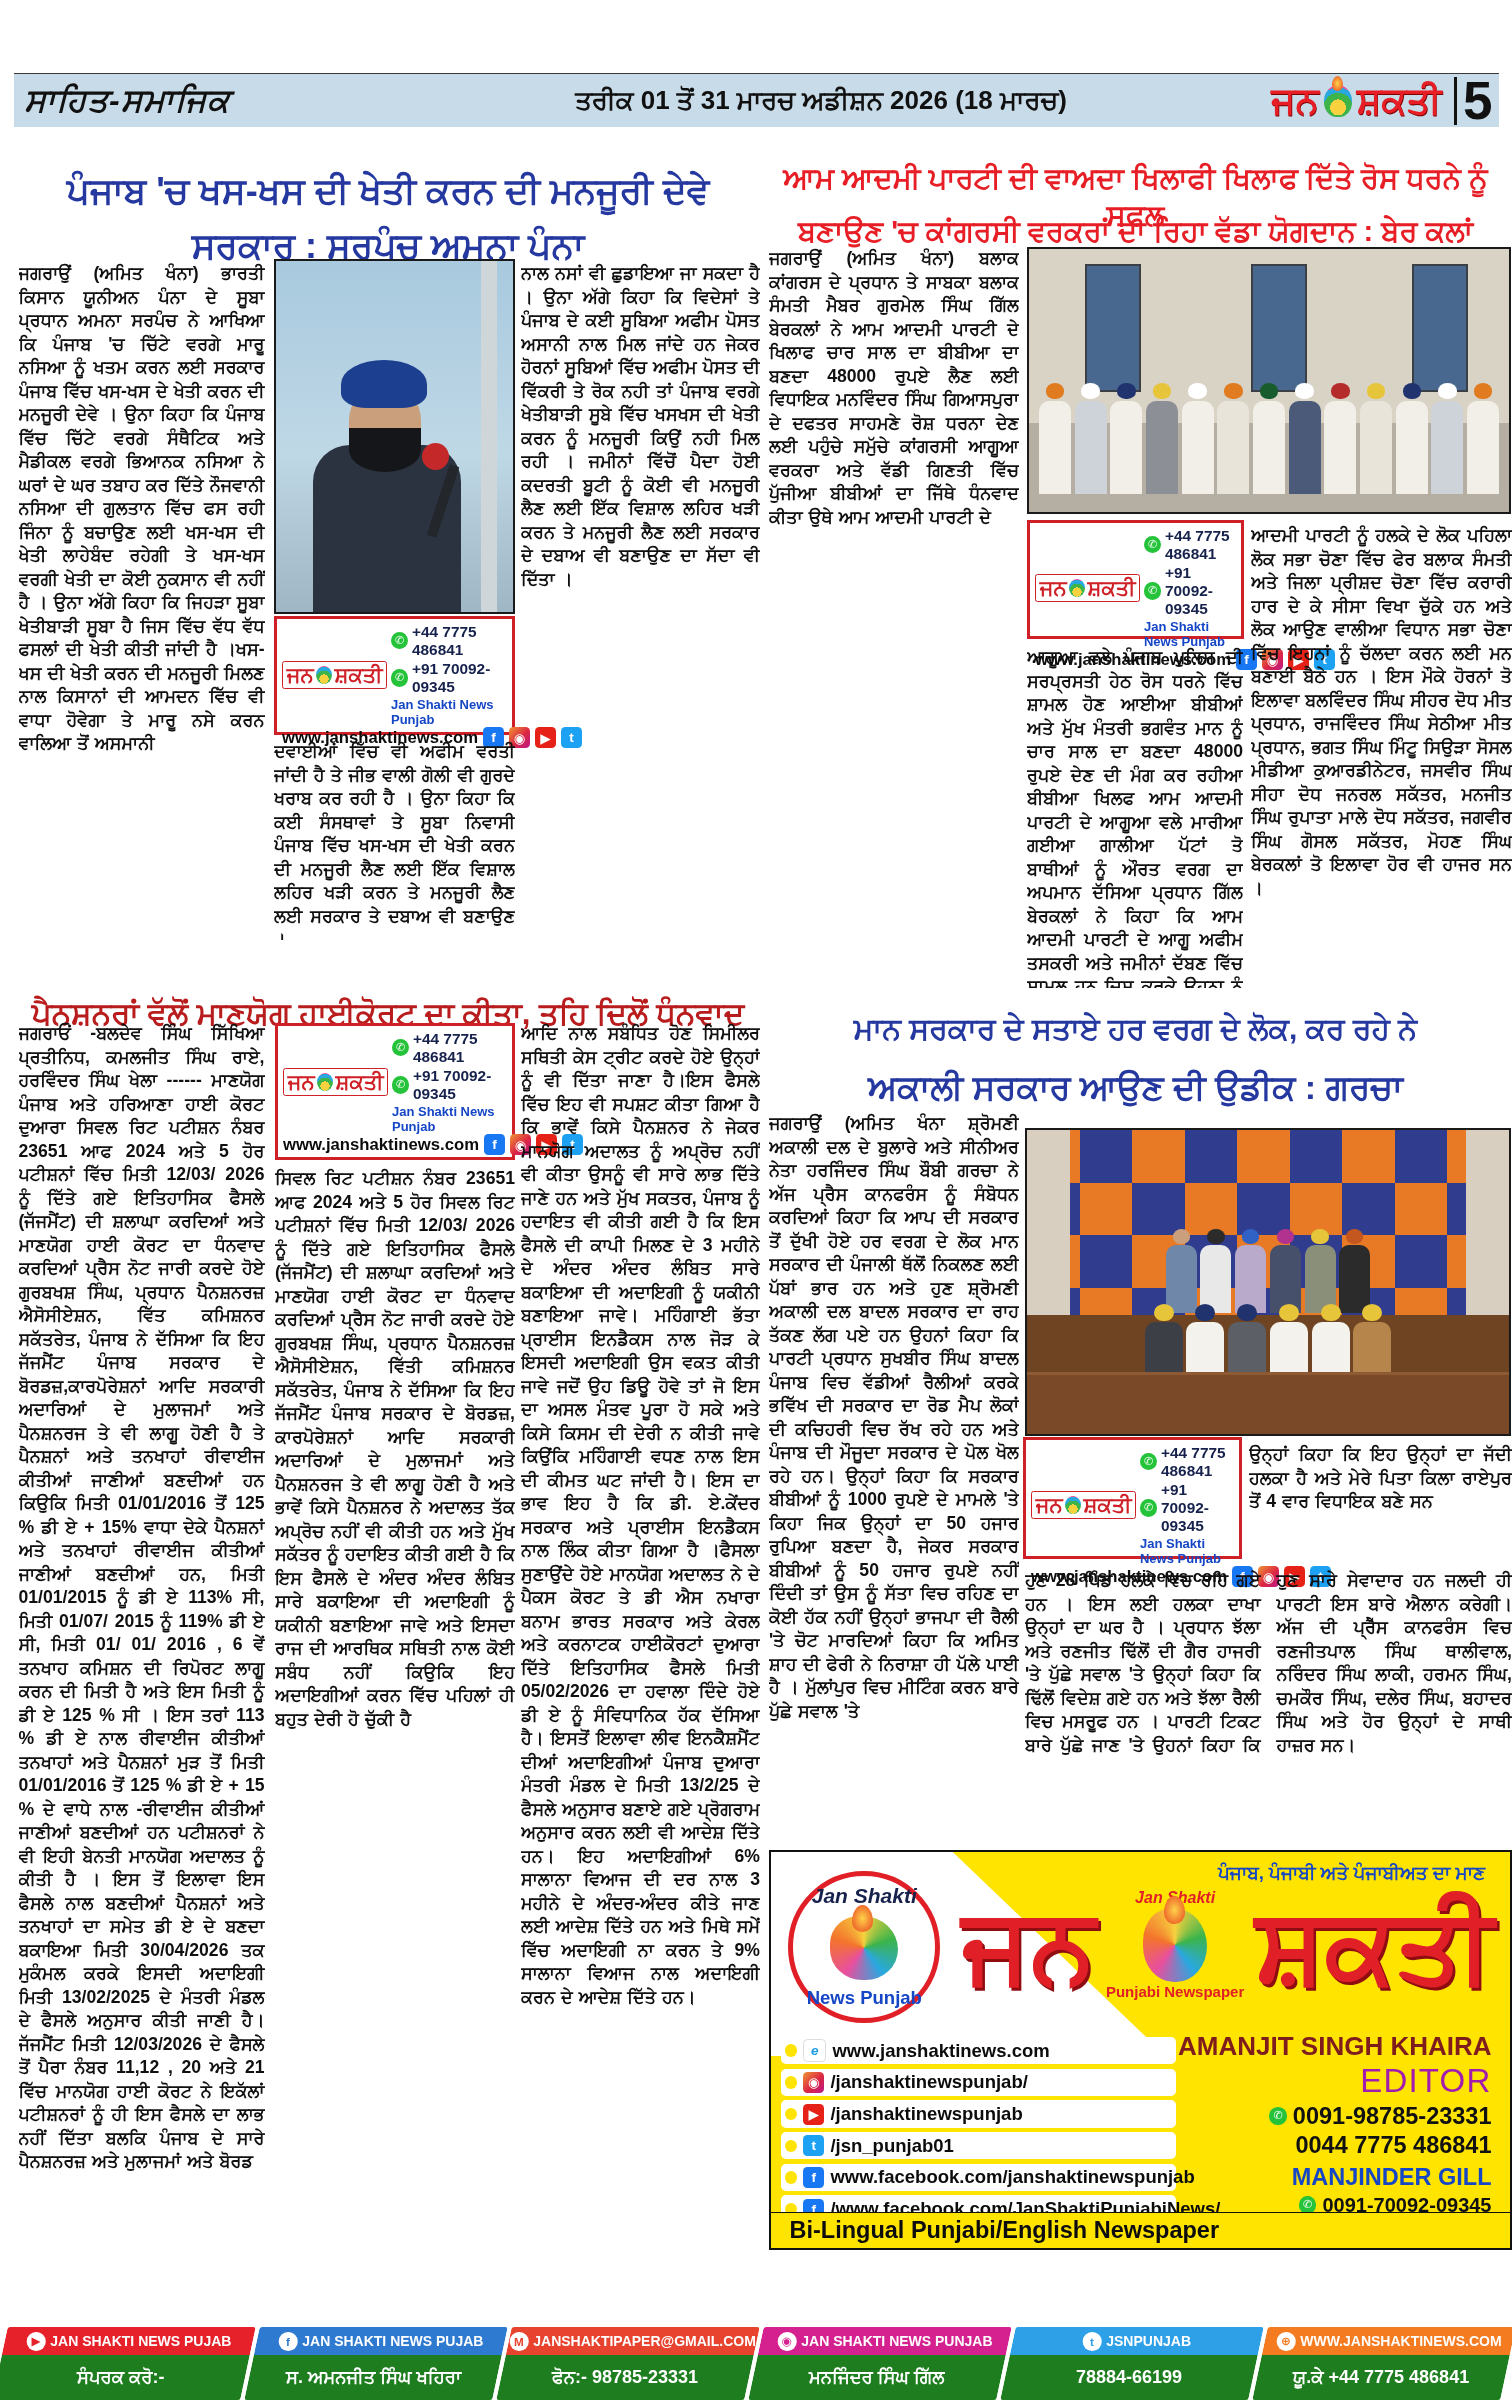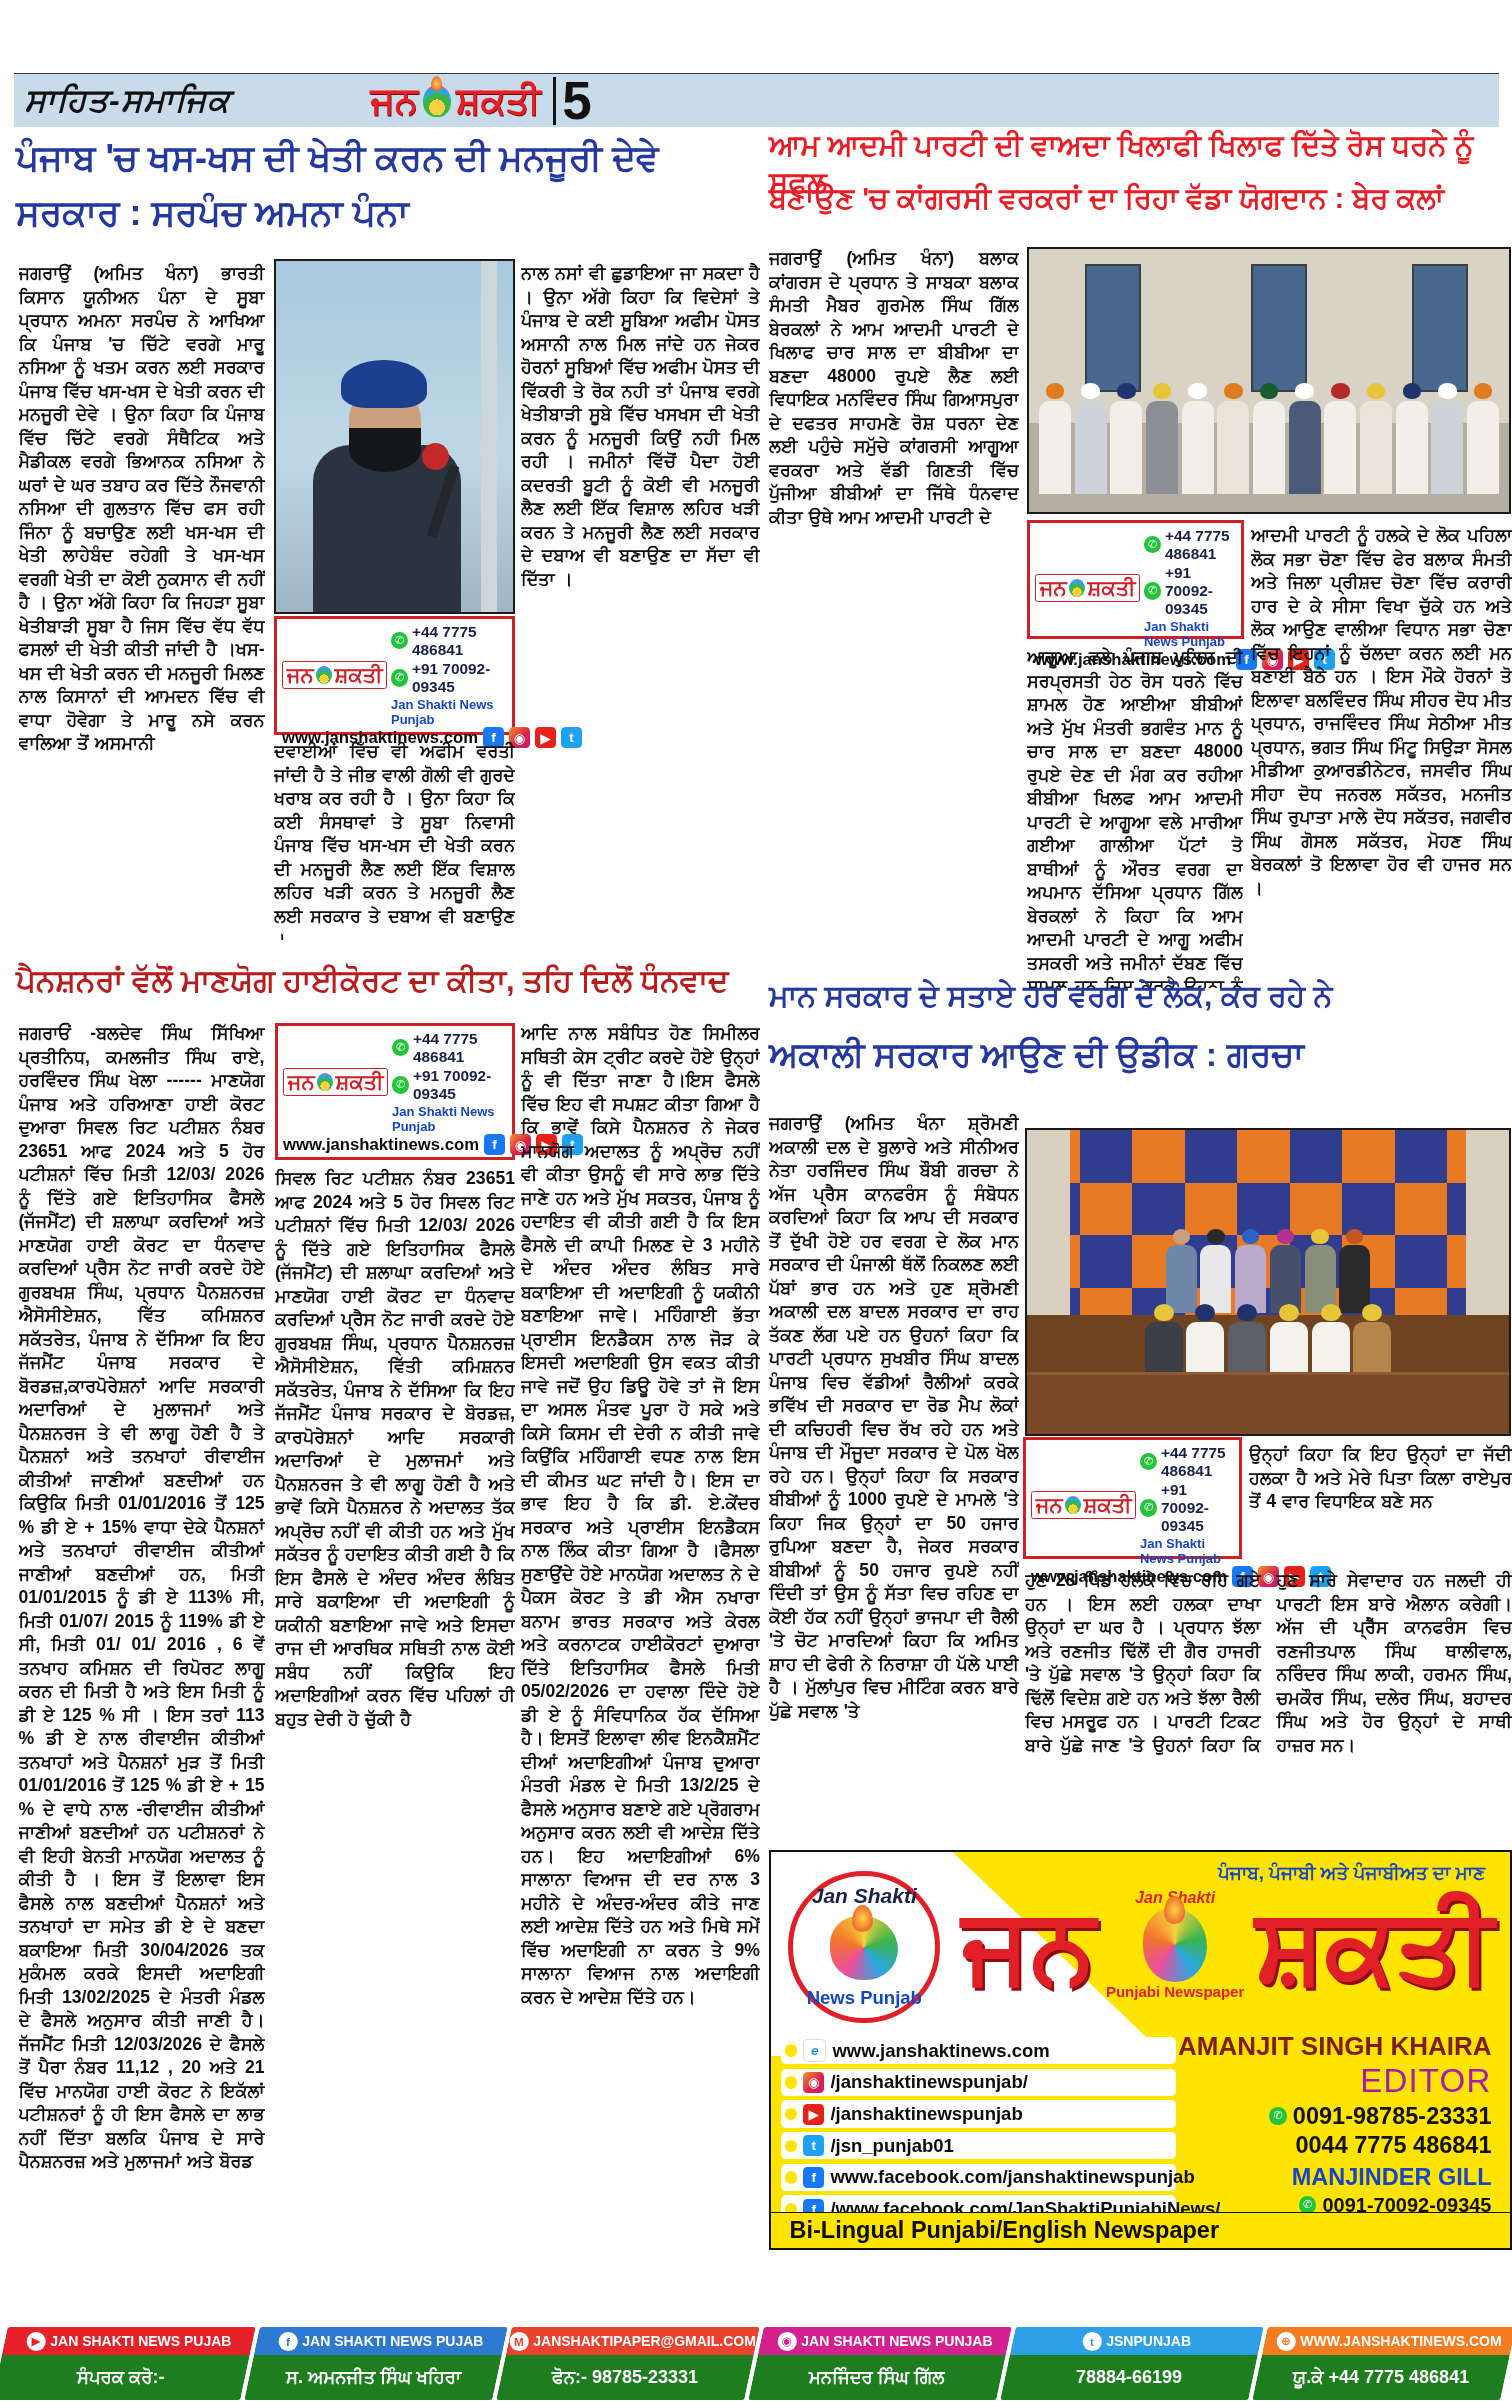--- a/index.html
+++ b/index.html
@@ -18,21 +18,21 @@
     text-shadow:0.6px 0.6px 0 #7a0000;}
   .mh-flame{width:28px;height:32px;border-radius:50% 50% 45% 45%;
     background:radial-gradient(circle at 50% 70%,#f7d23e 0 30%,#3cb44a 30% 55%,#29a8e0 55% 75%,#e94f9e 75%);
     position:relative;}
   .mh-flame:after{content:"";position:absolute;left:8.6px;top:-8.6px;width:11px;height:15px;
     border-radius:50% 50% 50% 50%/60% 60% 40% 40%;background:radial-gradient(#ffd24a,#e8431f);}
   .mh-divider{width:3.1px;height:48px;background:#111;margin:0 6.2px 0 3.7px;}
   .mh-page{font-size:53px;font-weight:bold;color:#111;padding-right:6.2px;line-height:53px;}
 
   
-  .hl{position:absolute;text-align:left;font-weight:bold;line-height:1.28;}
+  .hl{position:absolute;text-align:center;font-weight:bold;line-height:1.28;margin-top:33px;}
   .hl.blue{color:var(--c-accent_blue,#2438a0);}
   .hl.red{color:var(--c-accent_red,#e71e25);}
   .hl.black{color:#b91c1c;}
 
   
   .bt{position:absolute;font-size:17.6px;line-height:23.5px;font-weight:600;color:#101010;
     text-align:justify;overflow:hidden;word-spacing:1.2px;}
 
   
   .photo{position:absolute;border:2.5px solid #1a1a1a;overflow:hidden;}
@@ -157,20 +157,21 @@
   .seg:nth-child(5) .ic{color:#2da0e8;}
   .seg:nth-child(6) .ic{color:#f47b20;}
 </style>
 </head>
 <body>
 
 <div class="page">
 
   <header class="masthead">
     <div class="mh-section">ਸਾਹਿਤ-ਸਮਾਜਿਕ</div>
+    <div class="mh-date">ਤਰੀਕ 01 ਤੋਂ 31 ਮਾਰਚ ਅਡੀਸ਼ਨ 2026 (18 ਮਾਰਚ)</div>
     <div class="mh-logo">
       <span class="w">ਜਨ</span>
       <span class="mh-flame"></span>
       <span class="w">ਸ਼ਕਤੀ</span>
     </div>
     <div class="mh-divider"></div>
     <div class="mh-page">5</div>
   </header>
 
   <section>

